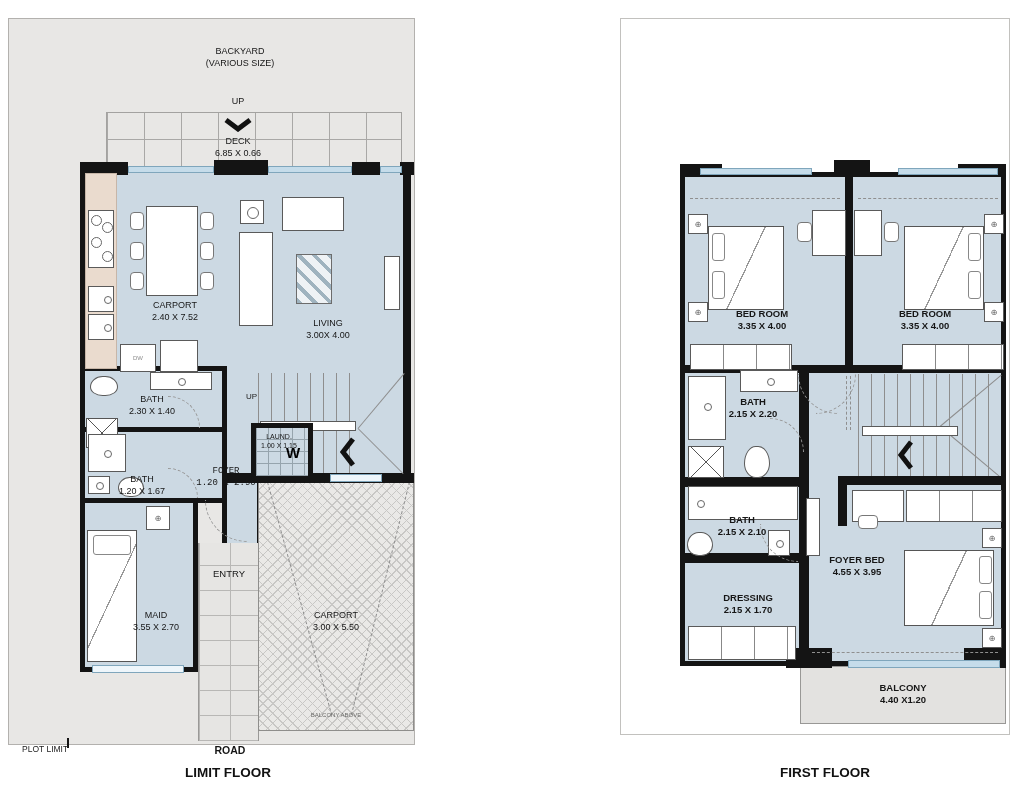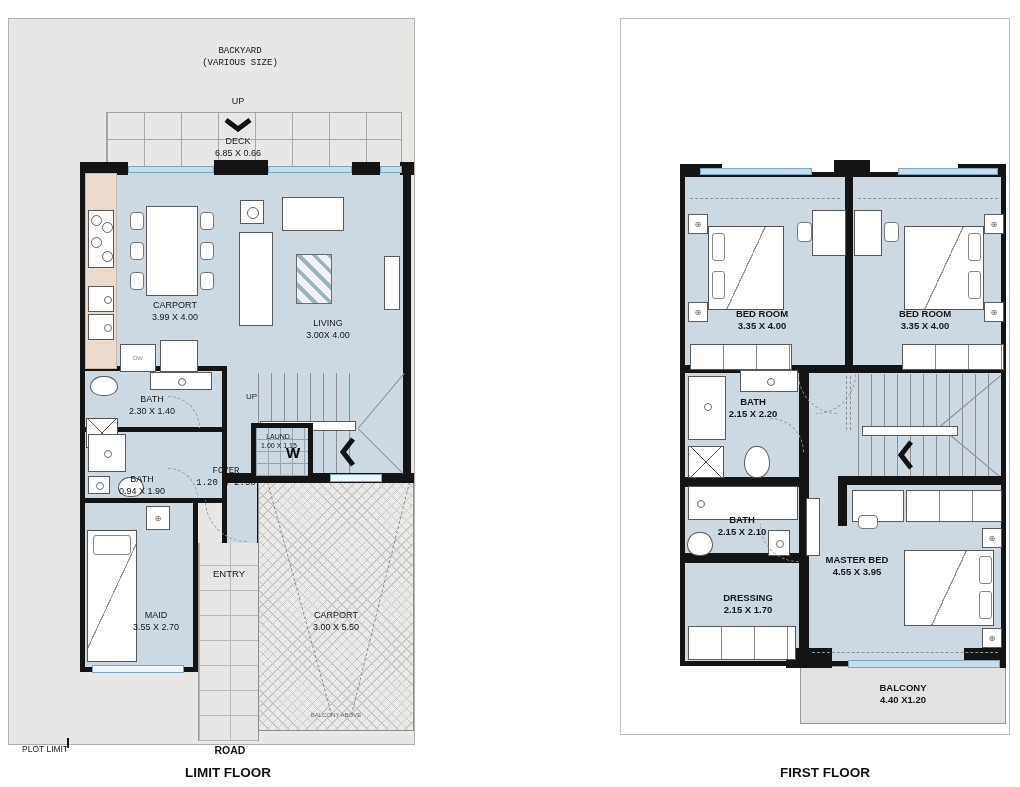--- a/index.html
+++ b/index.html
@@ -63,21 +63,21 @@
     background-image:repeating-linear-gradient(90deg,transparent 0 32px,#888 32px 33px);}
   svg{display:block;}
 </style>
 </head>
 <body>
 
 <div class="canvas">
 
   <div class="plot" style="left:8px;top:18px;width:407px;height:727px;"></div>
 
-  <div class="rlabel" style="left:240px;top:46px;font-family:Liberation Mono, monospace;">
+  <div class="rlabel" style="left:240px;top:46px;">
     <span>BACKYARD</span>
     <span>(VARIOUS SIZE)</span>
   </div>
 
   <div class="deckgrid" style="left:106px;top:112px;width:296px;height:57px;"></div>
   <div class="rlabel" style="left:238px;top:96px;">
       <span>UP</span>
     </div>
   <div class="abs" style="left:224px;top:118px;">
     <svg width="28" height="14" viewBox="0 0 28 14">
@@ -180,33 +180,33 @@
     <div class="pillow" style="left:5px;top:4px;width:38px;height:20px;"></div>
   </div>
   <div class="plus-box" style="left:146px;top:506px;width:24px;height:24px;">⊕</div>
 
   <div class="arc arc-tr" style="left:168px;top:396px;width:32px;height:32px;"></div>
   <div class="arc arc-bl" style="left:205px;top:500px;width:42px;height:42px;"></div>
   <div class="arc arc-tr" style="left:168px;top:468px;width:30px;height:30px;"></div>
 
   <div class="rlabel" style="left:175px;top:300px;">
     <span>CARPORT</span>
-      <span>3.99 X 4.00</span>
+      <span>2.40 X 7.52</span>
     </div>
   <div class="rlabel" style="left:328px;top:318px;">
     <span>LIVING</span>
       <span>3.00X 4.00</span>
     </div>
   <div class="rlabel" style="left:152px;top:394px;">
     <span>BATH</span>
       <span>2.30 X 1.40</span>
     </div>
   <div class="rlabel" style="left:142px;top:474px;">
     <span>BATH</span>
-      <span>0.94 X 1.90</span>
+      <span>1.20 X 1.67</span>
     </div>
   <div class="rlabel" style="left:226px;top:466px;font-family:Liberation Mono, monospace;">
     <span>FOYER</span>
       <span>1.20 X 2.90</span>
     </div>
   <div class="rlabel" style="left:156px;top:610px;">
     <span>MAID</span>
       <span>3.55 X 2.70</span>
     </div>
   <div class="rlabel" style="left:229px;top:568px;font-size:9.5px;">
@@ -333,21 +333,21 @@
     </div>
   <div class="rlabel blabel" style="left:742px;top:514px;">
     <span>BATH</span>
       <span>2.15 X 2.10</span>
     </div>
   <div class="rlabel blabel" style="left:748px;top:592px;">
     <span>DRESSING</span>
       <span>2.15 X 1.70</span>
     </div>
   <div class="rlabel blabel" style="left:857px;top:554px;">
-    <span>MASTER BED</span>
+    <span>FOYER BED</span>
       <span>4.55 X 3.95</span>
     </div>
   <div class="rlabel blabel" style="left:903px;top:682px;">
     <span>BALCONY</span>
       <span>4.40 X1.20</span>
     </div>
 
   <div class="title" style="left:825px;top:765px;"><span>FIRST FLOOR</span></div>
 
 </div>

